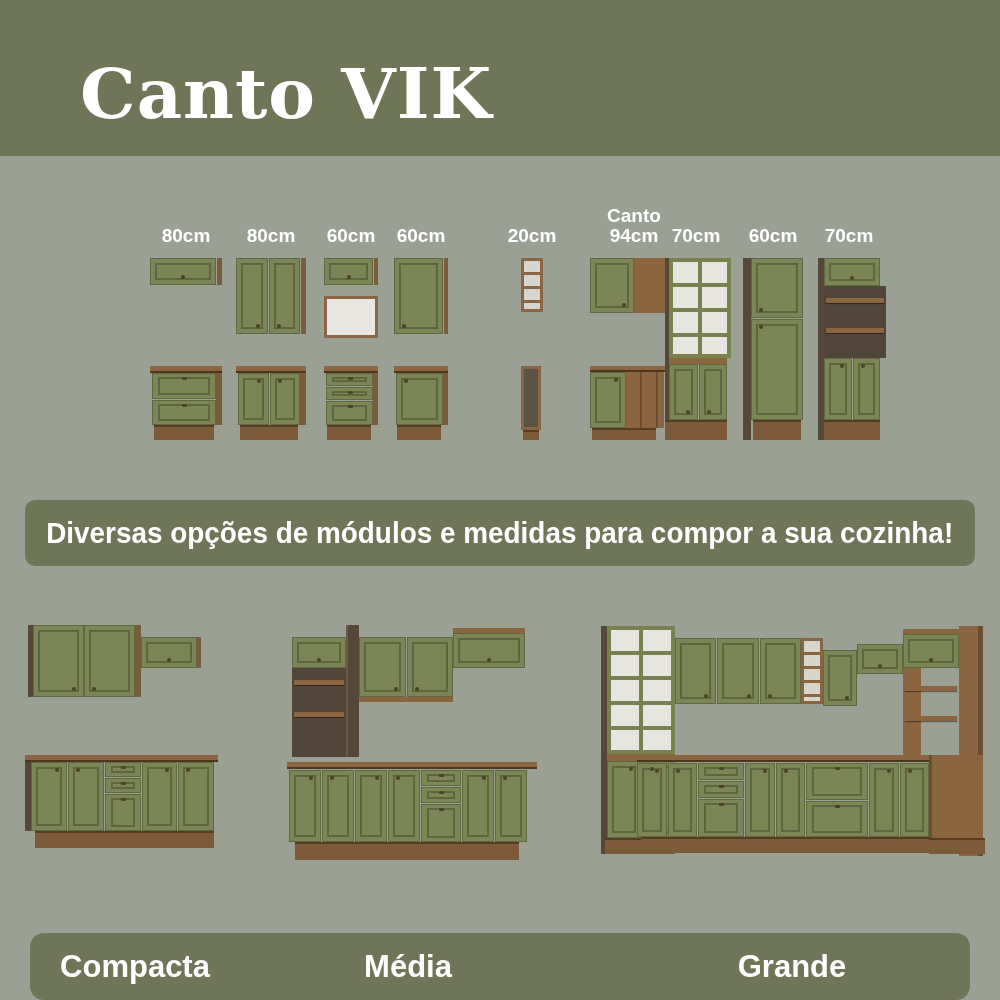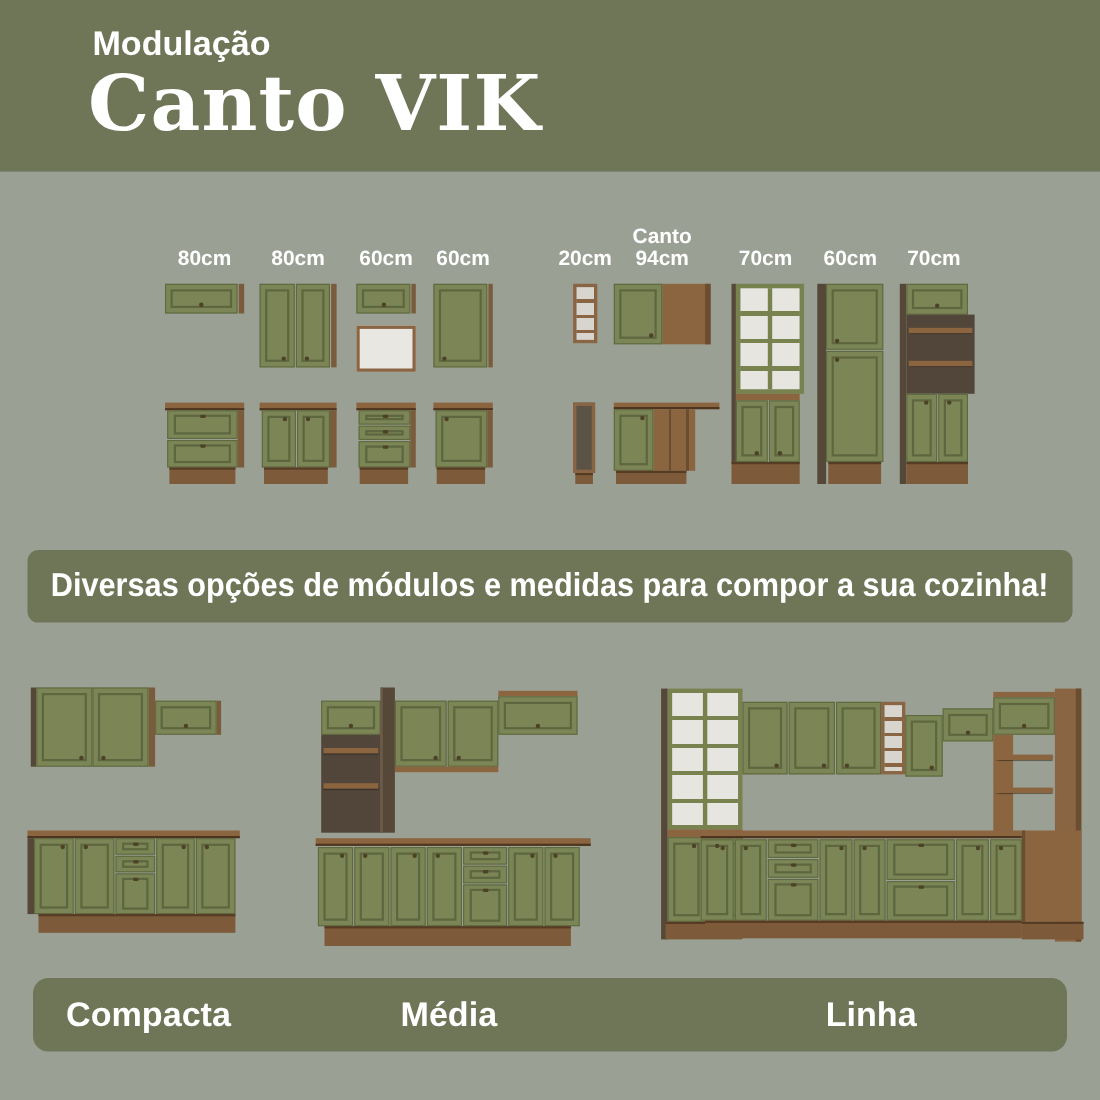--- a/index.html
+++ b/index.html
@@ -44,32 +44,31 @@
          border:4px solid #77824f;box-sizing:border-box;}
   .glass::before{content:"";position:absolute;top:0;bottom:0;left:50%;width:4px;margin-left:-2px;background:#77824f;}
   .whitebox{background:#e9e7e1;border:3px solid #8a6544;box-sizing:border-box;}
   .niche{border:3px solid #8a6544;background:repeating-linear-gradient(180deg,#d8d5ce 0 11px,#8a6544 11px 14px);
          box-sizing:border-box;}
   .darkniche{border:3px solid #8a6544;background:#5c5347;box-sizing:border-box;}
   
   .banner{position:absolute;left:25px;top:500px;width:950px;height:66px;background:#6f7557;
           border-radius:10px;display:flex;align-items:center;justify-content:center;}
   .banner span{color:#ffffff;font-weight:700;font-size:30px;white-space:nowrap;transform:scaleX(.93);}
-  .band{position:absolute;left:30px;top:889px;width:940px;height:67px;background:#6f7557;border-radius:14px;}
+  .band{position:absolute;left:30px;top:933px;width:940px;height:67px;background:#6f7557;border-radius:14px;}
   .bandlabel{position:absolute;top:50%;transform:translate(-50%,-50%);color:#ffffff;
              font-weight:700;font-size:31px;white-space:nowrap;}
   .kitchen{position:absolute;}
 </style>
 </head>
 <body>
 
 <div class="page">
 
   <div class="hdr">
-    <div class="kicker">Modulação</div>
     <div class="title">Canto VIK</div>
   </div>
 
   <div class="mods">
 
 
     <div class="mcol" style="left:150px;width:72px;">
       <div class="mlabel">80cm</div>
       <div class="box" style="top:88px;left:0;width:72px;height:27px;">
         <div class="row">
@@ -156,21 +155,21 @@
     </div>
 
 
     <div class="mcol" style="left:521px;width:22px;">
       <div class="mlabel">20cm</div>
       <div class="box niche" style="top:88px;left:0;width:22px;height:54px;"></div>
       <div class="box darkniche" style="top:196px;left:0;width:20px;height:64px;"></div>
       <div class="box wdd" style="top:260px;left:2px;width:16px;height:10px;"></div>
     </div>
 
-    <div class="mcol" style="left:558px;width:88px;">
+    <div class="mcol" style="left:590px;width:88px;">
       <div class="mlabel two">
         <span>Canto</span>
         <span>94cm</span>
       </div>
       <div class="box" style="top:88px;left:0;width:88px;height:55px;">
         <div class="row" style="gap:0;">
           <div class="door" style="flex:0 0 50%;"></div>
           <div class="wd" style="flex:1;border-right:5px solid #6b4d30;"></div>
         </div>
       </div>
@@ -384,16 +383,16 @@
       </div>
       <div class="box wdd" style="bottom:0;left:4px;right:0;height:16px;"></div>
     </div>
     <div class="box wd" style="left:334px;top:147px;width:54px;height:83px;border-left:3px solid #6b4d30;"></div>
     <div class="box wdd" style="left:334px;top:230px;width:56px;height:16px;"></div>
   </div>
 
   <div class="band">
     <span class="bandlabel" style="left:105px;">Compacta</span>
     <span class="bandlabel" style="left:378px;">Média</span>
-    <span class="bandlabel" style="left:762px;">Linha</span>
+    <span class="bandlabel" style="left:762px;">Grande</span>
   </div>
 
 </div>
 
 </body></html>

